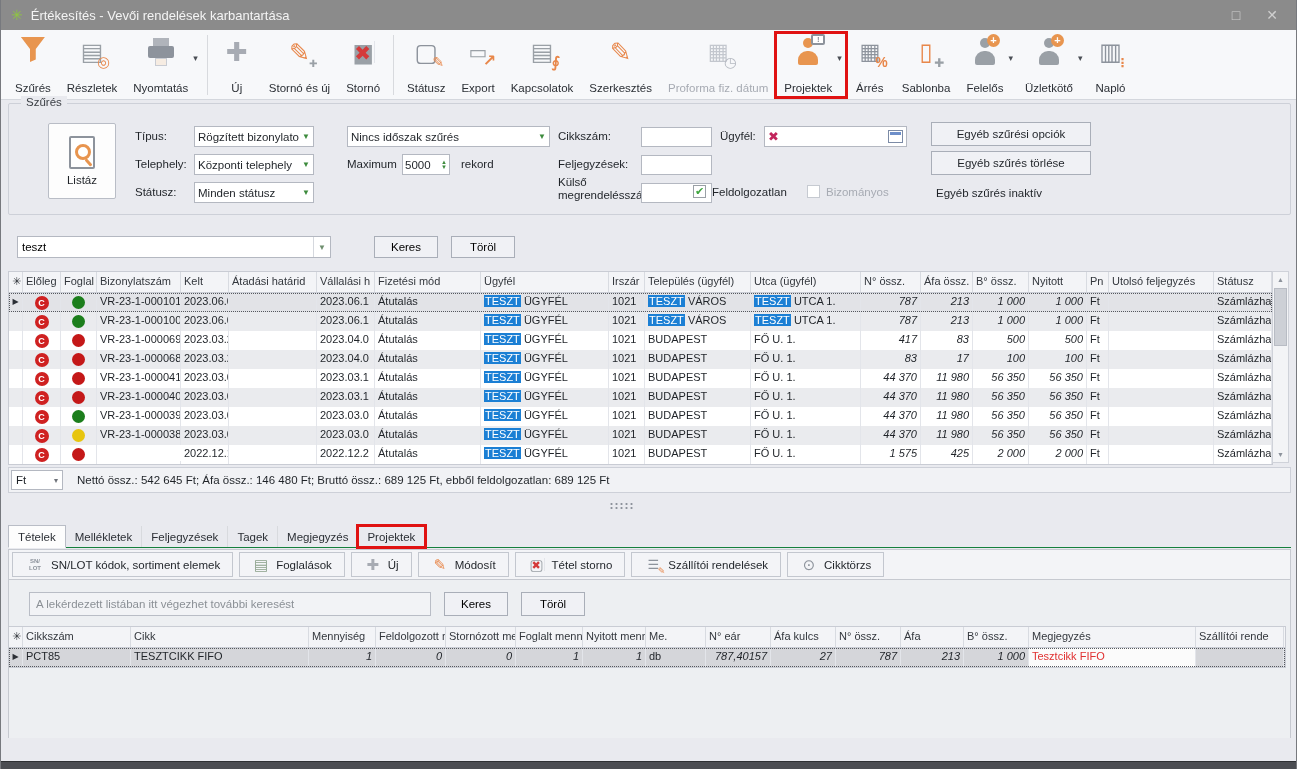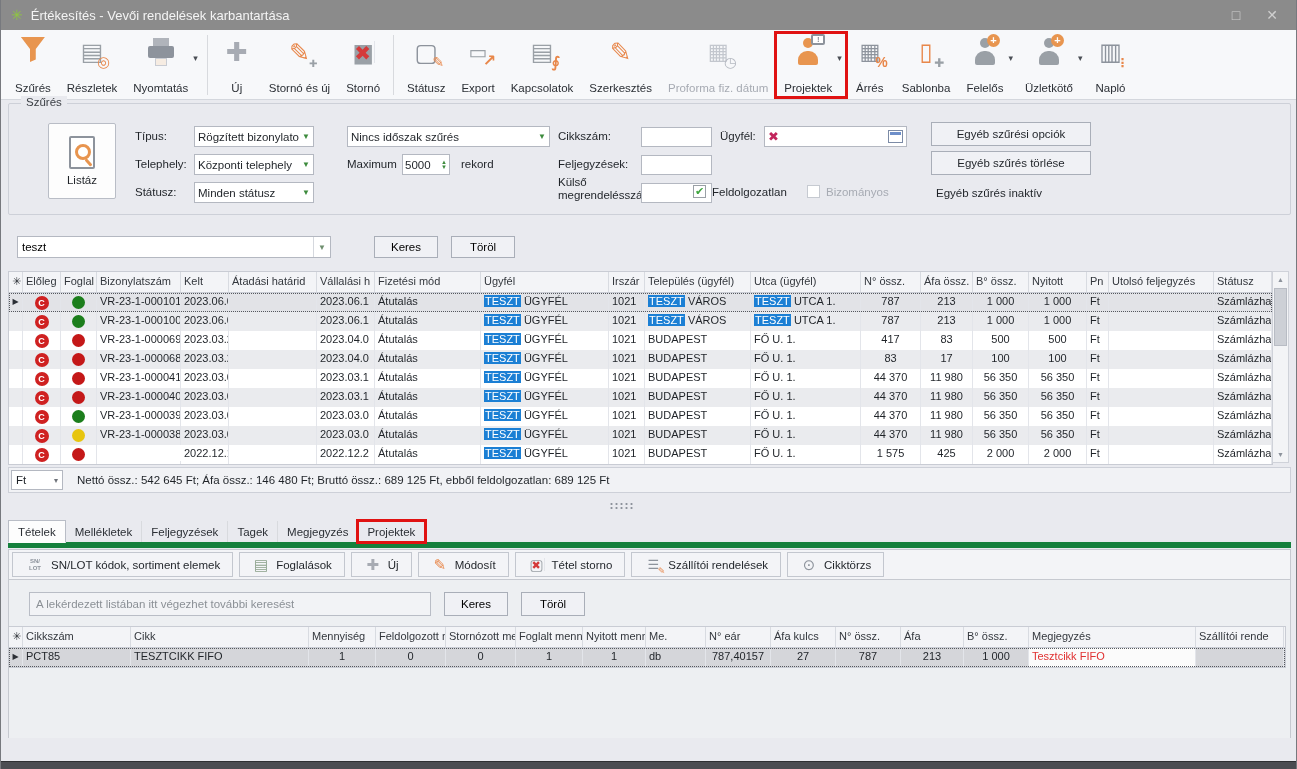--- a/index.html
+++ b/index.html
@@ -77,21 +77,21 @@
   .sbtn { position:absolute; height:22px; width:64px; background:#f0f1f5; border:1px solid #a9aeb8; font-family:inherit; font-size:11.5px; cursor:default; }
 
   
   .grid { position:absolute; background:#fff; border:1px solid #c9ccd4; }
   .ghead { display:flex; height:21px; background:#f3f4f7; border-bottom:1px solid #c9ccd4; }
   .gh { flex:none; font-size:11px; color:#33373d; padding:3px 3px 0 3px; border-right:1px solid #d8dbe1; white-space:nowrap; overflow:hidden; }
   .grow { display:flex; height:19px; background:#fff; }
   .grow.alt { background:#eaebee; }
   .grow.sel { background:#e2e3e7; outline:1px dotted #55585e; outline-offset:-1px; }
   .gc { flex:none; font-size:11px; padding:2px 3px 0 3px; border-right:1px solid #e3e5ea; white-space:nowrap; overflow:hidden; }
-  .gc.num { text-align:center; }
+  .gc.num { text-align:right;font-style:italic; }
   .gc.cc { display:flex; align-items:center; justify-content:center; padding-top:0; }
   .gc.indc { color:#2b2f35; font-size:8px; padding-top:4px; text-align:center; }
   .chip { background:#1b7fd4; color:#fff; padding:0 1px; }
   .badge { width:14px; height:14px; border-radius:50%; background:#cf2121; color:#fff; font-size:9px; font-weight:bold; line-height:14px; text-align:center; display:inline-block; }
   .dot { width:13px; height:13px; border-radius:50%; display:inline-block; }
   .gc.note { color:#e03030; background:#fbfbfb; }
   #detailgrid .grow.sel { background:#d5d6da; }
 
   
   .vscroll { position:absolute; left:1271px; top:271px; width:17px; height:192px; background:#f3f4f6; border:1px solid #cfd2d9; }
@@ -103,21 +103,21 @@
   
   .summary { position:absolute; left:7px; top:467px; width:1283px; height:26px; background:#f1f2f5; border:1px solid #cdd0d8; display:flex; align-items:center; }
   .sum-combo { width:52px; height:20px; margin-left:2px; background:#fff; border:1px solid #b4b8c1; display:flex; align-items:center; padding:0 4px; }
   .sum-text { margin-left:14px; white-space:nowrap; }
 
   
   .splitter { position:absolute; left:0; top:493px; width:100%; height:27px; }
   .grip { position:absolute; left:608px; top:9px; width:24px; height:8px; background-image:radial-gradient(#8d939c 1px, transparent 1.3px); background-size:5px 4px; }
 
   
-  .tabs { position:absolute; left:7px; top:520px; height:28px; display:flex; align-items:flex-end; width:1283px; border-bottom:6px solid #15803d; }
+  .tabs { position:absolute; left:7px; top:520px; height:28px; display:flex; align-items:flex-end; width:1283px; border-bottom:1px solid #15803d; }
   .tab { padding:5px 9px 4px 9px; color:#2b2f35; border-right:1px solid #d8dade; cursor:default; position:relative; }
   .tab.active { background:#fdfdfd; border:1px solid #b9bdc6; border-bottom:1px solid #fdfdfd; margin-bottom:-1px; }
   .tab.thl { outline:3px solid #e01212; outline-offset:-1px; }
 
   
   .dtoolbar { position:absolute; left:7px; top:549px; width:1283px; height:31px; background:#f3f4f7; border:1px solid #c6c9d0; display:flex; align-items:center; padding:2px 3px; gap:6px; }
   .dbtn { height:25px; background:#f3f4f7; border:1px solid #c3c7cf; display:flex; align-items:center; gap:6px; padding:0 12px; white-space:nowrap; cursor:default; }
   .dbtn .ci { width:18px; height:18px; }
   .dbtn .ci-txt { width:20px; font-size:6px; line-height:7px; }
 

